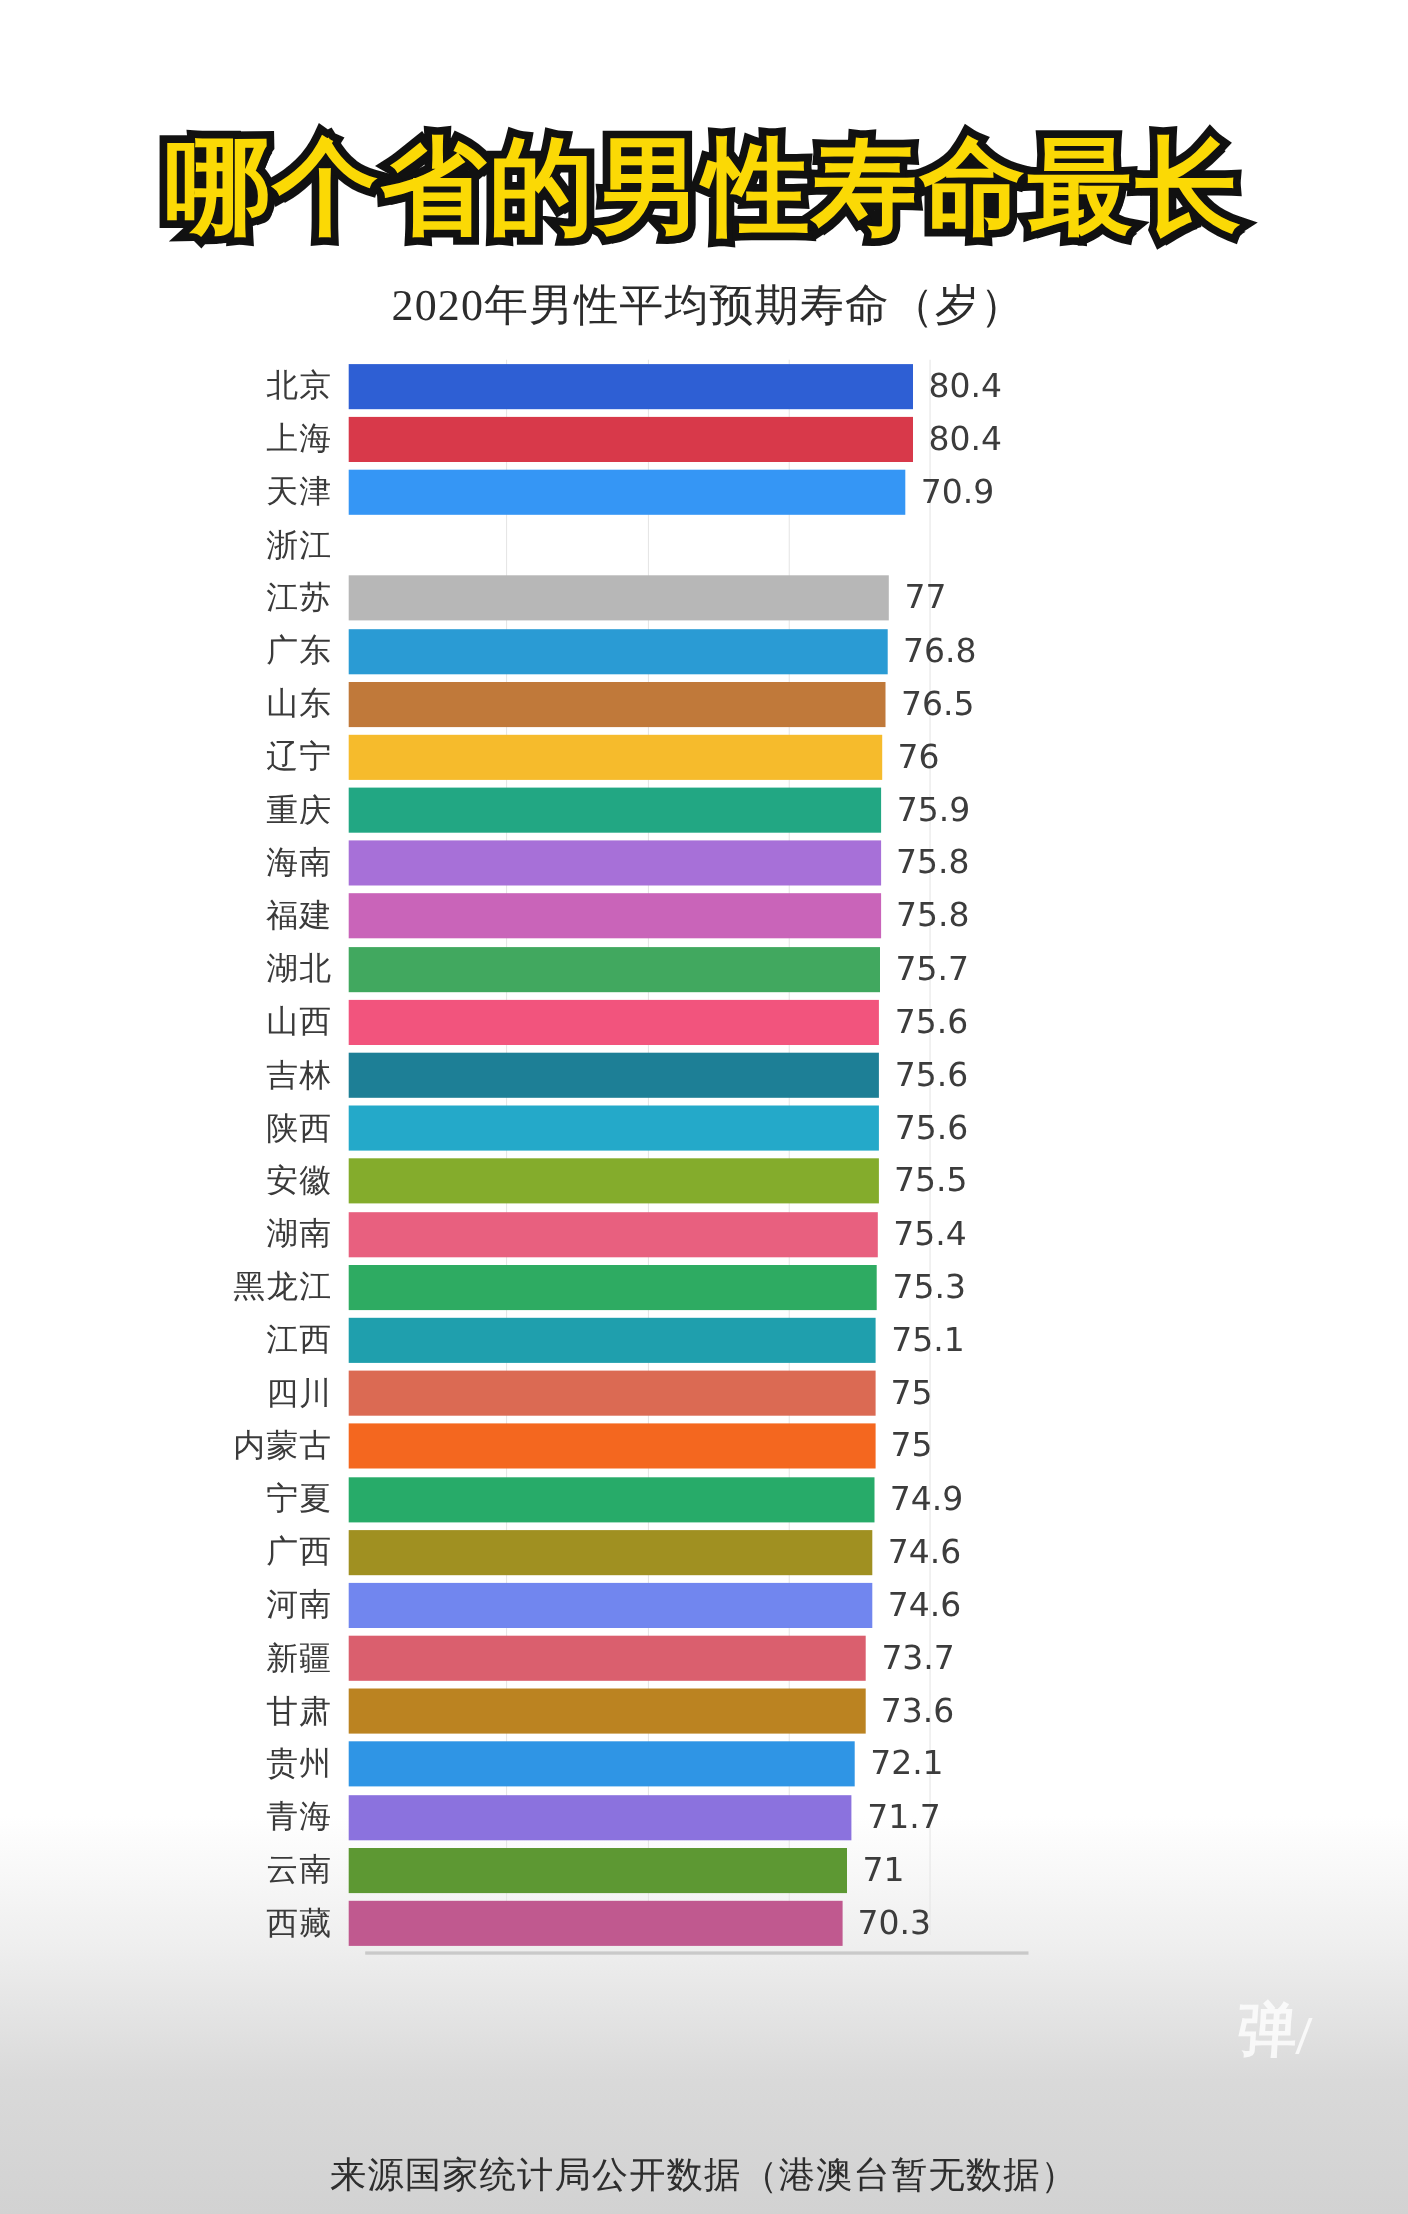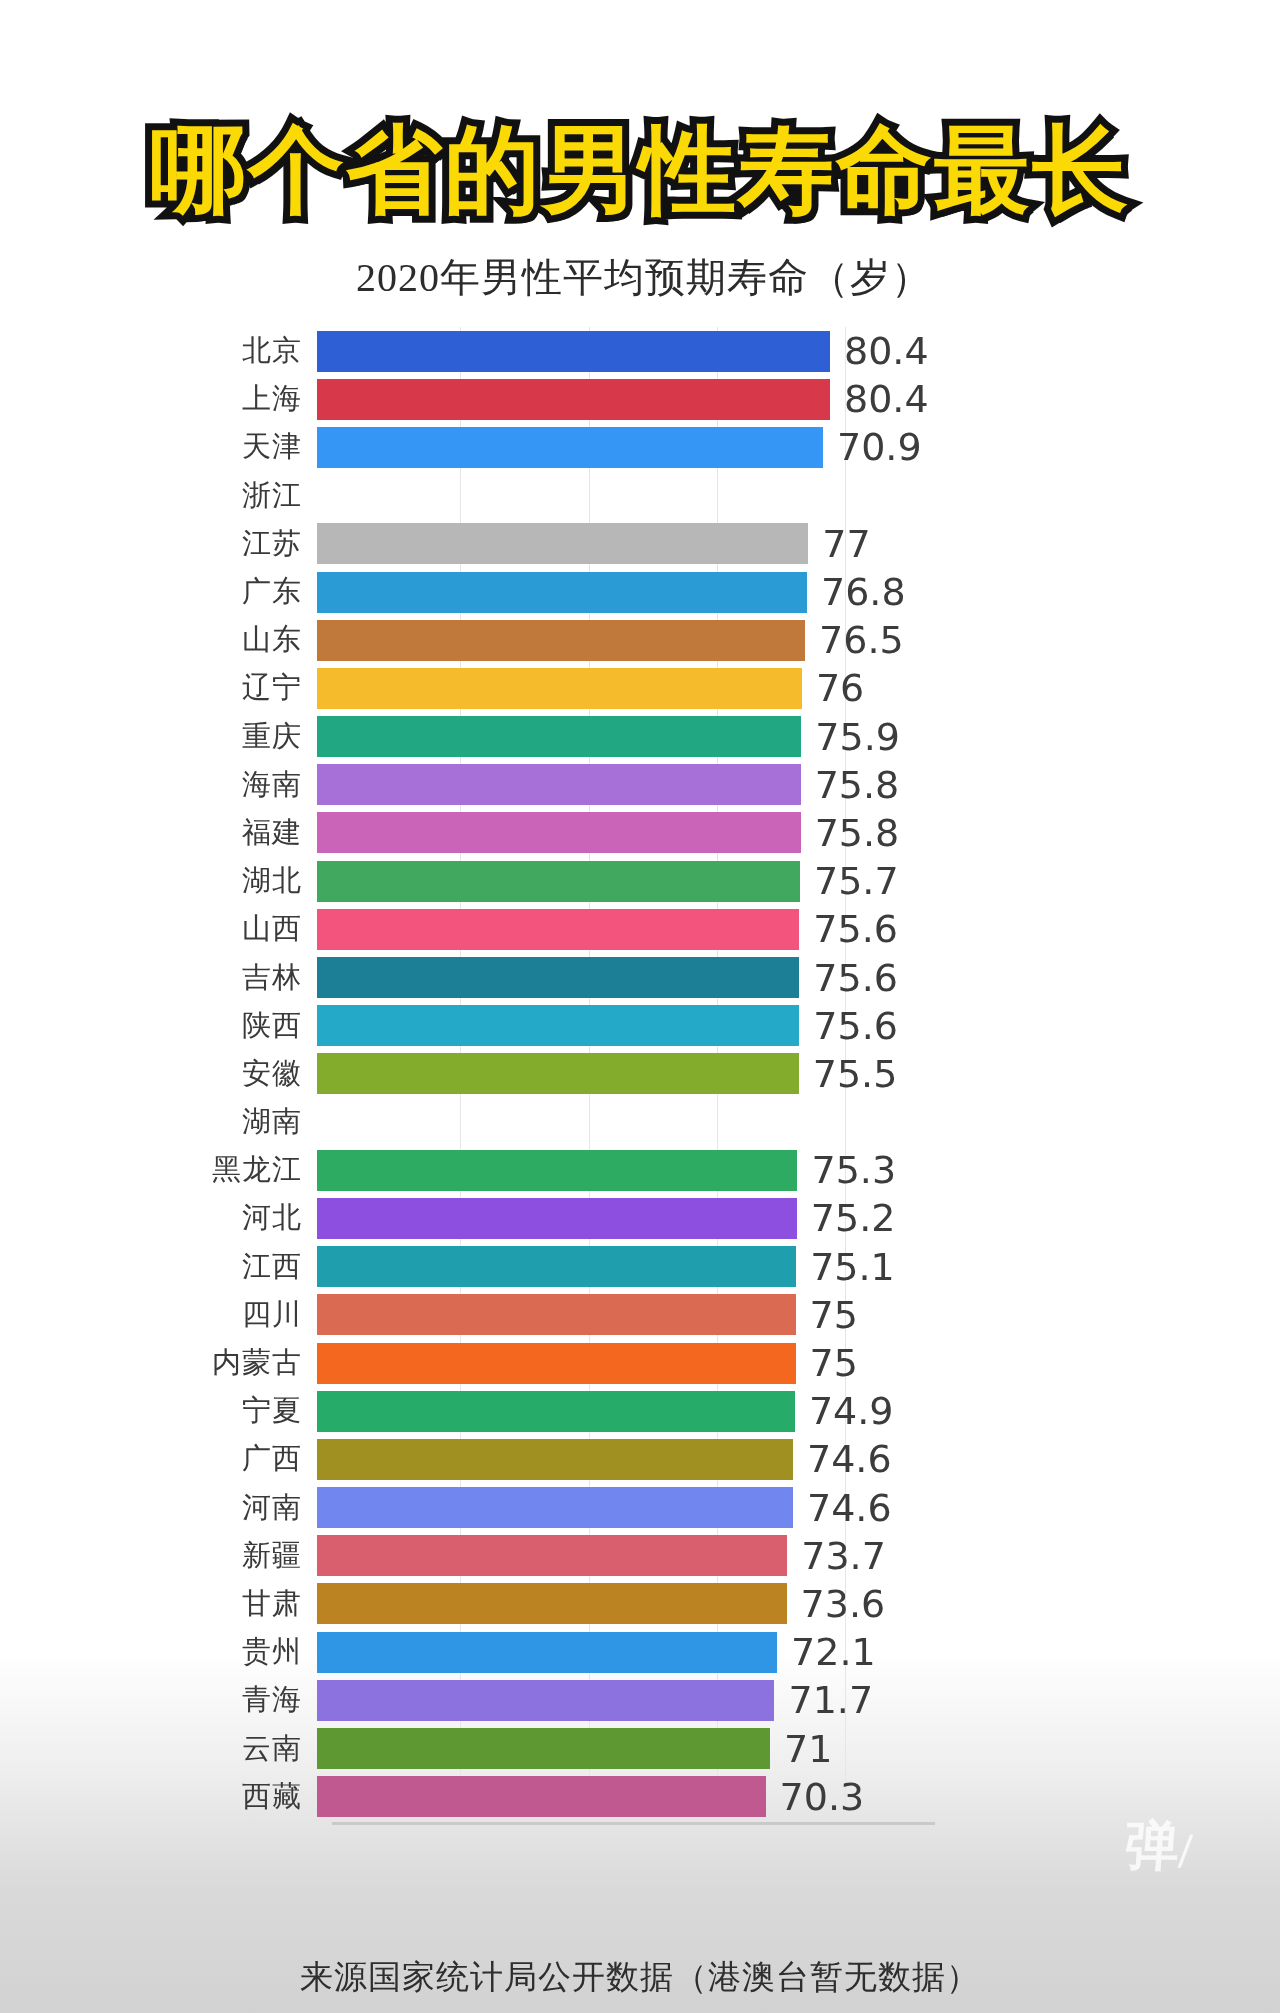--- a/index.html
+++ b/index.html
@@ -87,21 +87,21 @@
     flex:1 1 auto;
     height:100%;
     display:flex;
     align-items:center;
   }
   .bar {
     height:41px;
     border-radius:0;
   }
   .val {
-    font-size:38px;
+    font-size:30px;
     color:#3c3c3c;
     margin-left:14px;
     white-space:nowrap;
     font-family:"DejaVu Sans","Liberation Sans",sans-serif;
   }
 
   .axis-base {
     position:absolute;
     left:197px; right:210px;
     height:3px;
@@ -256,33 +256,30 @@
           </div>
           <div class="row">
             <div class="cat">安徽</div>
             <div class="bar-area">
               <div class="bar" style="width: 481.735px; background: rgb(132, 172, 44);"></div>
               <div class="val">75.5</div>
             </div>
           </div>
           <div class="row">
             <div class="cat">湖南</div>
+            <div class="bar-area">
+              <div class="bar" style="width: 481.097px; background: rgb(232, 96, 127);"></div>
+              <div class="val">75.4</div>
+            </div>
           </div>
           <div class="row">
             <div class="cat">黑龙江</div>
             <div class="bar-area">
               <div class="bar" style="width: 480.459px; background: rgb(46, 171, 98);"></div>
               <div class="val">75.3</div>
-            </div>
-          </div>
-          <div class="row">
-            <div class="cat">河北</div>
-            <div class="bar-area">
-              <div class="bar" style="width: 479.821px; background: rgb(140, 79, 224);"></div>
-              <div class="val">75.2</div>
             </div>
           </div>
           <div class="row">
             <div class="cat">江西</div>
             <div class="bar-area">
               <div class="bar" style="width: 479.183px; background: rgb(31, 159, 173);"></div>
               <div class="val">75.1</div>
             </div>
           </div>
           <div class="row">

